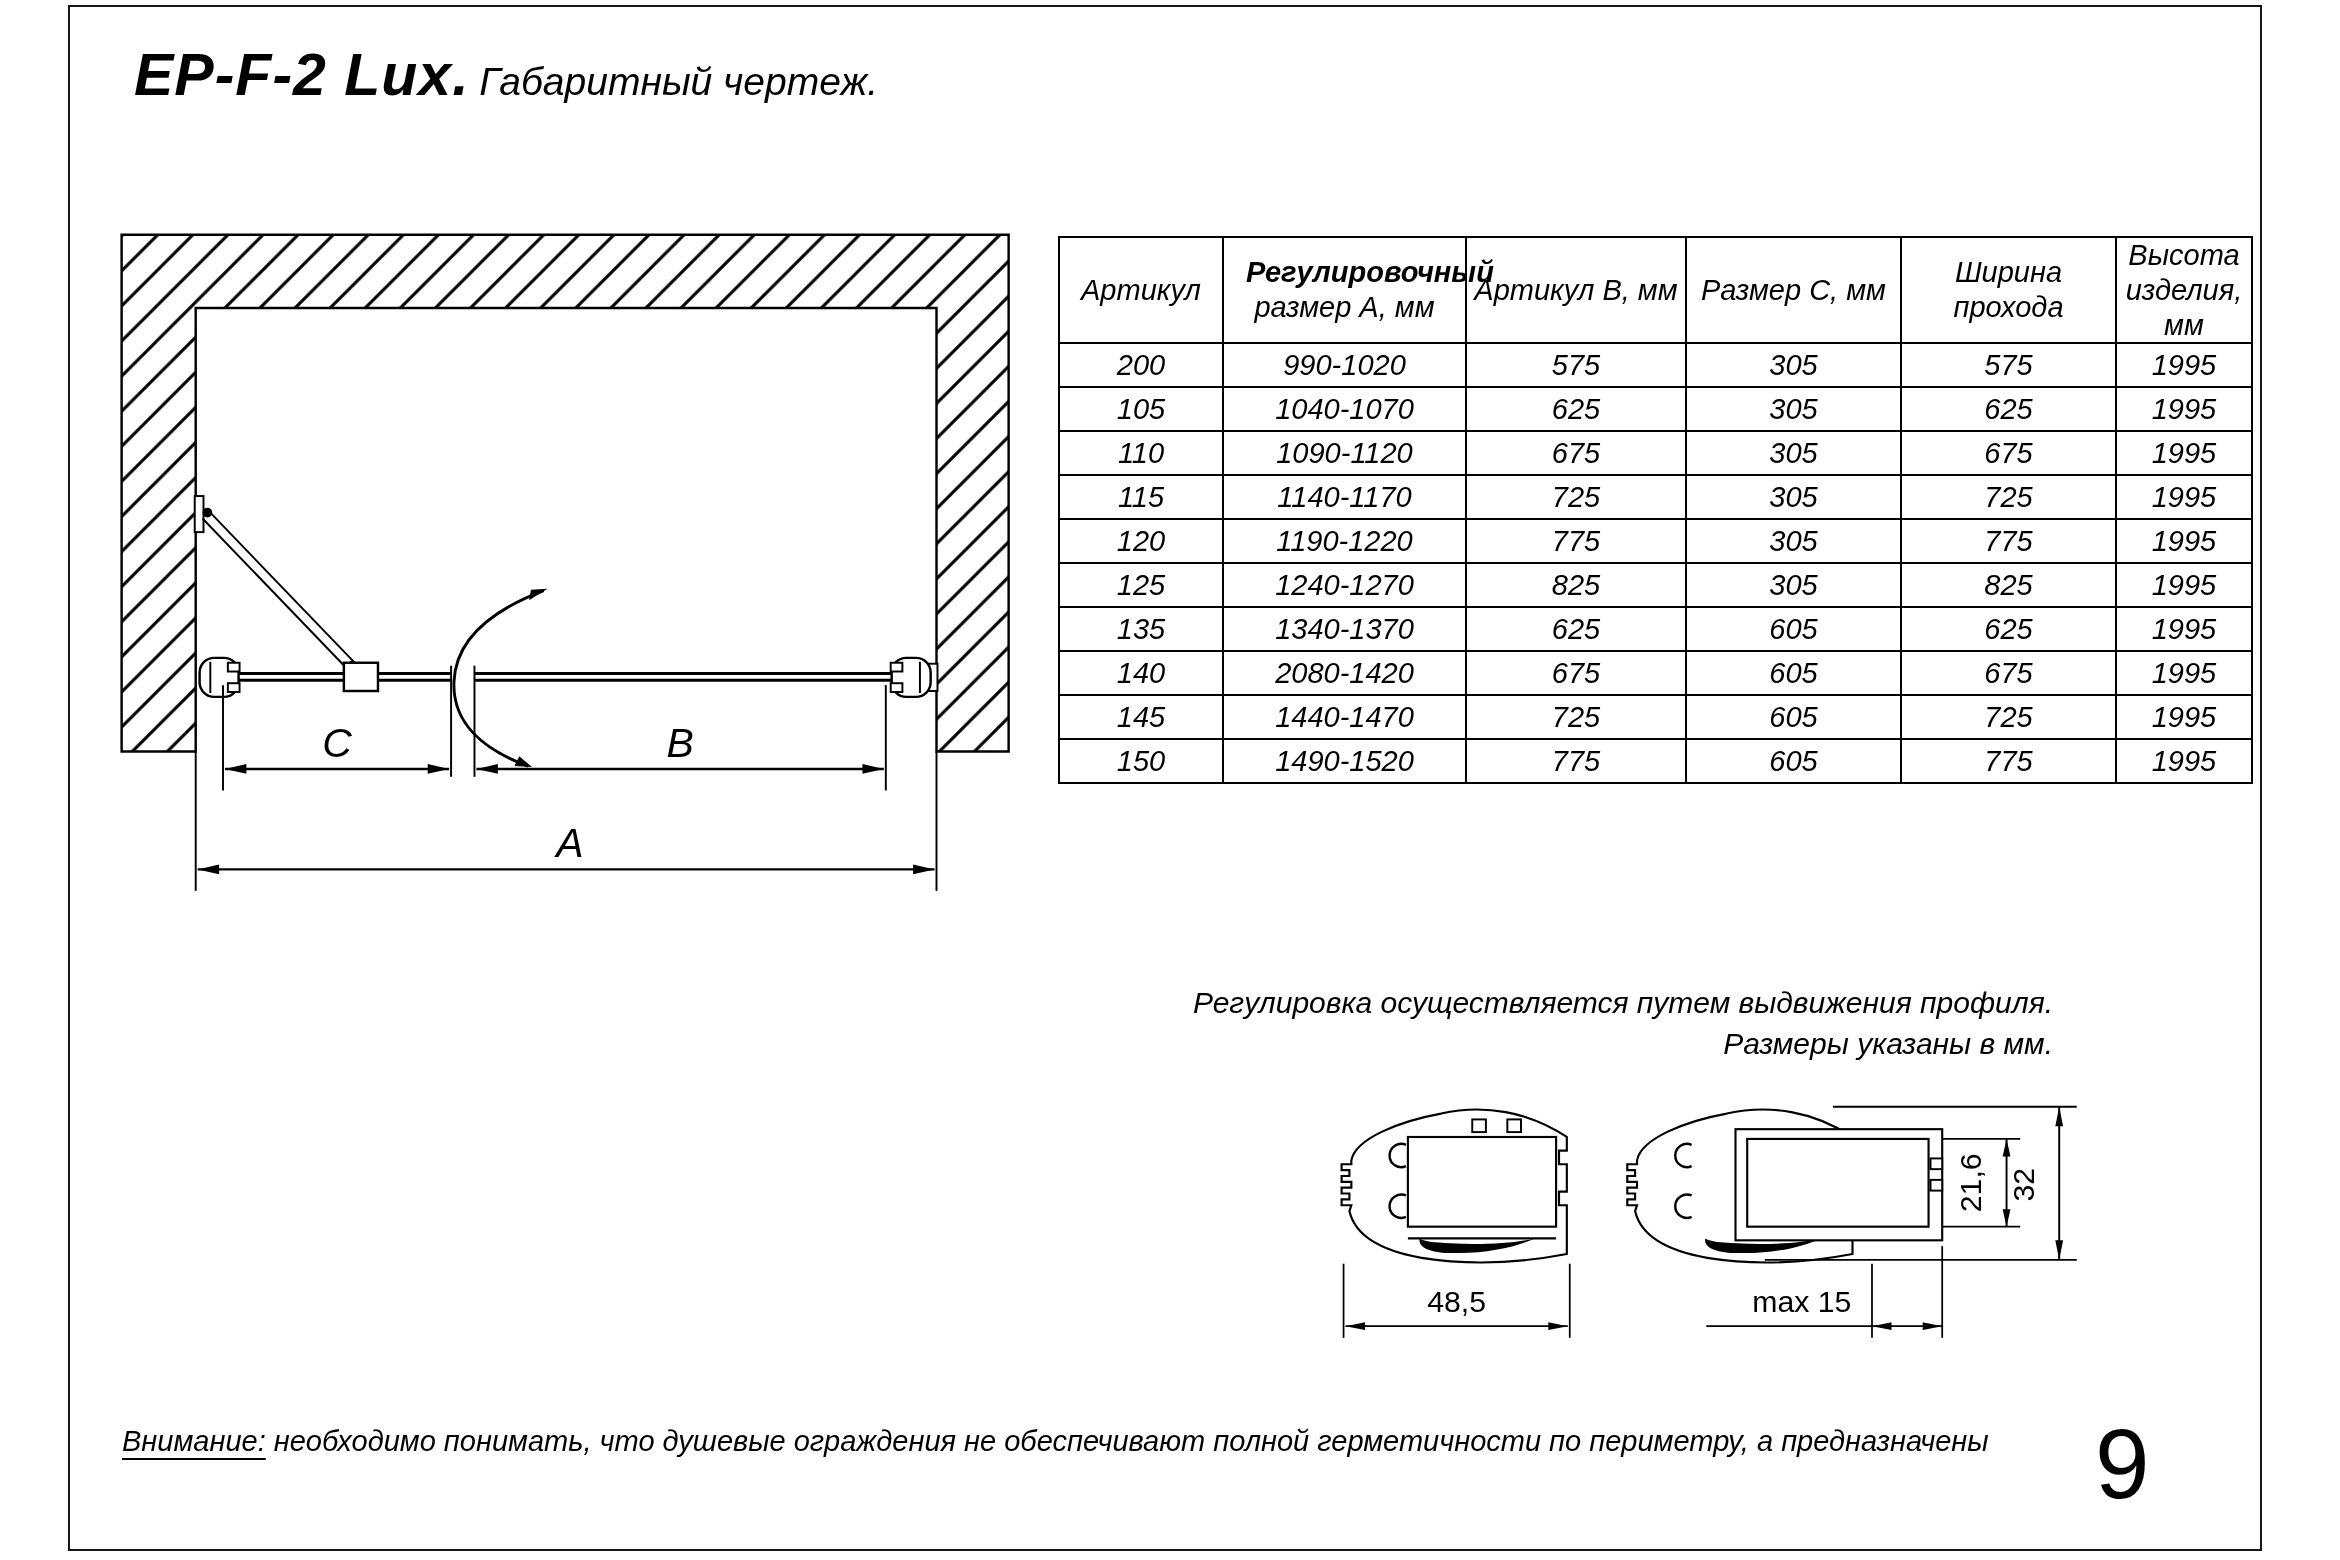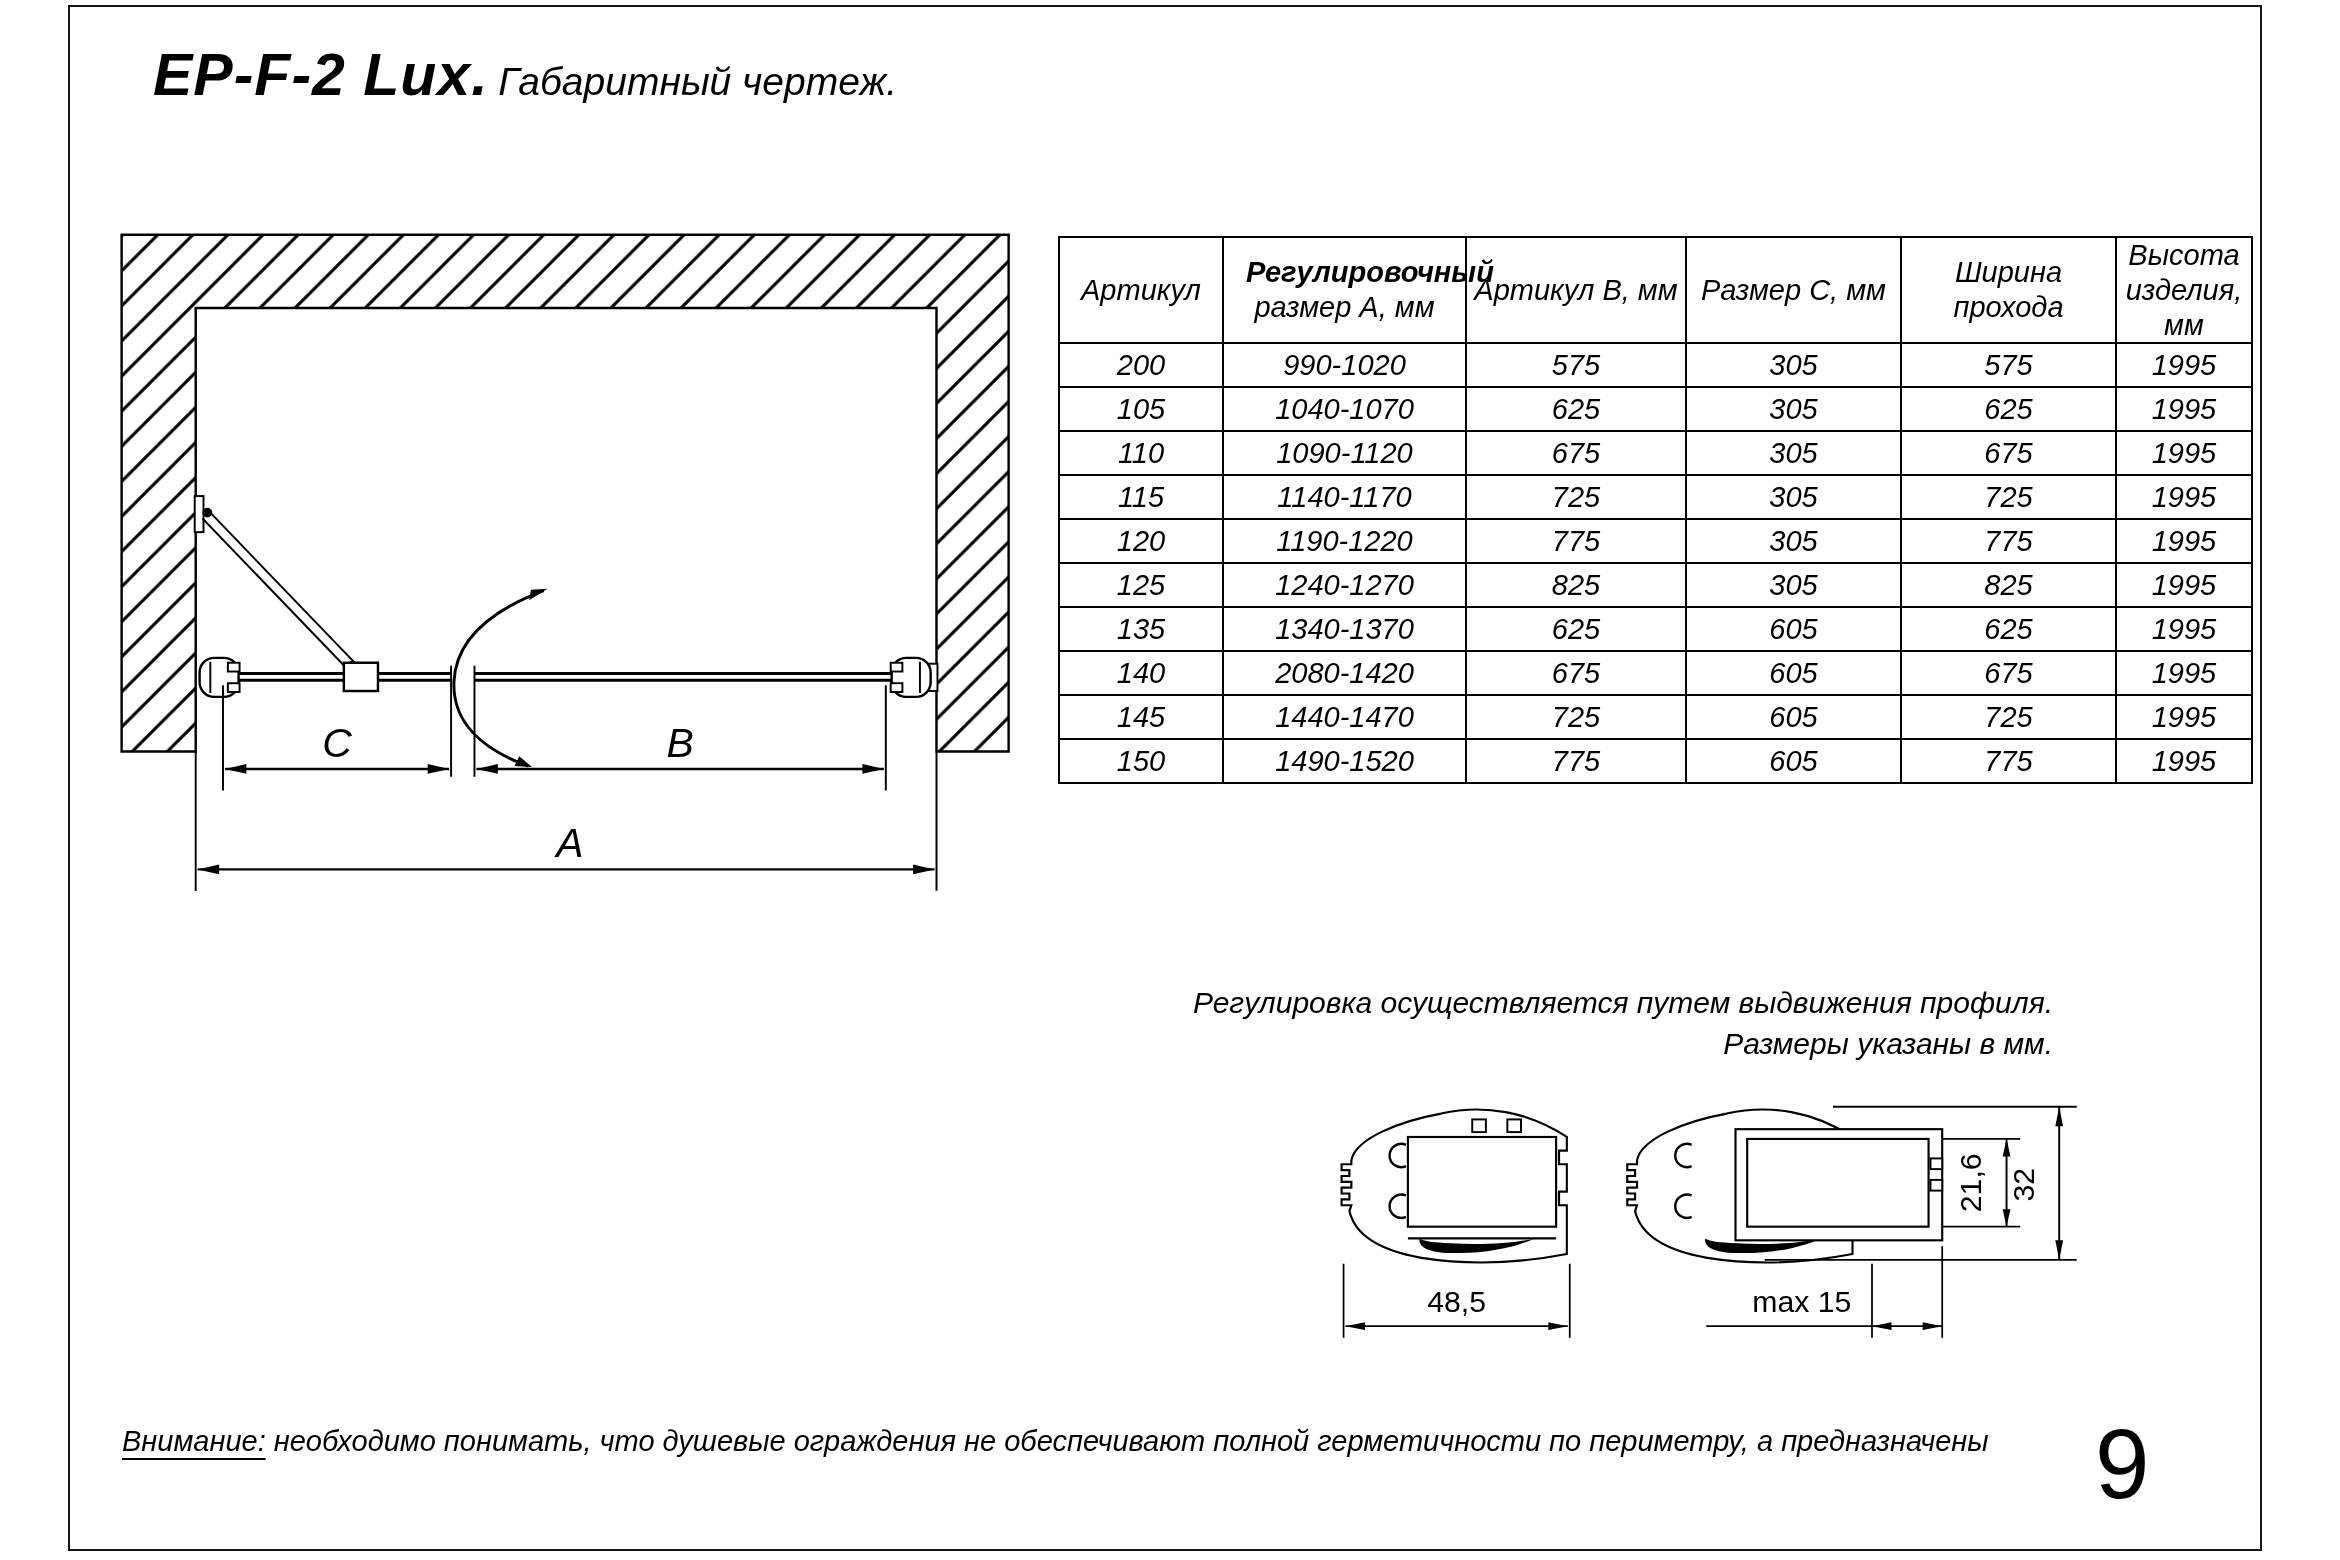--- a/index.html
+++ b/index.html
@@ -4,21 +4,21 @@
 <style>
   html,body{margin:0;padding:0;}
   body{
     width:2341px;height:1560px;position:relative;background:#fff;color:#000;
     font-family:"Liberation Sans",sans-serif;overflow:hidden;
   }
   .abs{position:absolute;}
   
   #frame{left:68px;top:4.9px;width:2190px;height:1542px;border:2px solid #151515;}
   
-  #title{left:153px;top:41px;font-style:italic;white-space:nowrap;}
+  #title{left:134px;top:41px;font-style:italic;white-space:nowrap;}
   #title .t1{font-size:59px;font-weight:600;letter-spacing:1px;}
   #title .t2{font-size:39px;font-weight:500;margin-left:9.8px;}
   
   #spec-table{left:1058px;top:236px;border-collapse:collapse;table-layout:fixed;width:1192px;}
   #spec-table th,#spec-table td{
     border:2px solid #000;text-align:center;vertical-align:middle;
     font-style:italic;font-size:29px;font-weight:normal;padding:0;
   }
   #spec-table{border:2.9px solid #000;}
   #spec-table thead th{height:101px;line-height:1.2;}

